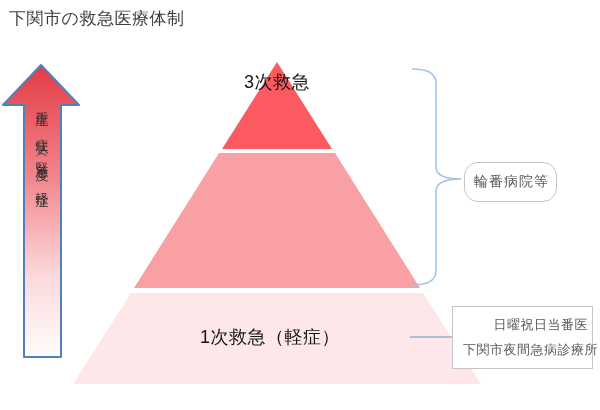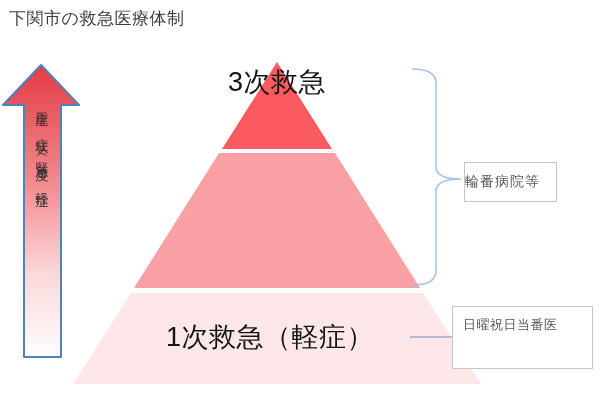--- a/index.html
+++ b/index.html
@@ -1,25 +1,25 @@
 <!DOCTYPE html>
 <html><head>
 <meta charset="utf-8">
 <style>
   html,body{margin:0;padding:0;background:#ffffff;}
   body{font-family:"Liberation Sans", sans-serif;}
-  .stage{position:relative;width:600px;height:410px;background:#ffffff;overflow:hidden;}
+  .stage{position:relative;width:600px;height:410px;background:#ffffff;overflow:hidden;text-align:right;}
   .layer{position:absolute;left:0;top:0;}
   .page-title{
     position:absolute;left:9px;top:7px;
     font-size:17px;letter-spacing:0.5px;color:#3d3d3d;white-space:nowrap;
   }
   .tier-label{
     position:absolute;transform:translate(-50%,-50%);
-    font-size:27px;color:#141414;white-space:nowrap;letter-spacing:0.5px;
+    font-size:18px;color:#141414;white-space:nowrap;letter-spacing:0.5px;
   }
   .t3l1{left:277px;top:82px;}
   .t3l2{left:278px;top:121px;}
   .t2l{left:271px;top:223px;}
   .t1l{left:270px;top:337px;}
   .arrow-text-col{
     position:absolute;left:42px;top:101px;transform:translateX(-50%);
     display:flex;flex-direction:column;align-items:center;
   }
   .vtext{
@@ -28,26 +28,26 @@
   }
   .vgap1{margin-bottom:22px;}
   .vgap2{margin-bottom:16px;}
   .vgap3{margin-bottom:20px;}
   .callout-box{
     position:absolute;background:#ffffff;border:1px solid #c5c5c5;
     color:#595959;box-sizing:border-box;
   }
   .box-top{
     left:464px;top:162px;width:93px;height:40px;
-    display:flex;align-items:center;
-    font-size:14px;letter-spacing:1px;
+    display:flex;align-items:center;padding-left:9px;
+    font-size:14px;letter-spacing:1px;border-radius:14px;
   }
   .box-bottom{
     left:452px;top:306px;width:141px;height:63px;
-    padding:5px 12px 0 10px;font-size:13px;line-height:25px;
+    padding:5px 4px 0 10px;font-size:13px;line-height:25px;
     letter-spacing:0.5px;white-space:nowrap;
   }
 </style>
 </head>
 <body>
 
 <div class="stage">
 
   <svg class="layer" width="600" height="410" viewBox="0 0 600 410">
     <defs>
@@ -81,15 +81,16 @@
 
   <div class="tier-label t3l1">3次救急</div>
   <div class="tier-label t1l">1次救急（軽症）</div>
 
   <div class="callout-box box-top">
     <span>輪番病院等</span>
   </div>
 
   <div class="callout-box box-bottom">
     <div>日曜祝日当番医</div>
+    <div>下関市夜間急病診療所</div>
   </div>
 
 </div>
 
 </body></html>

